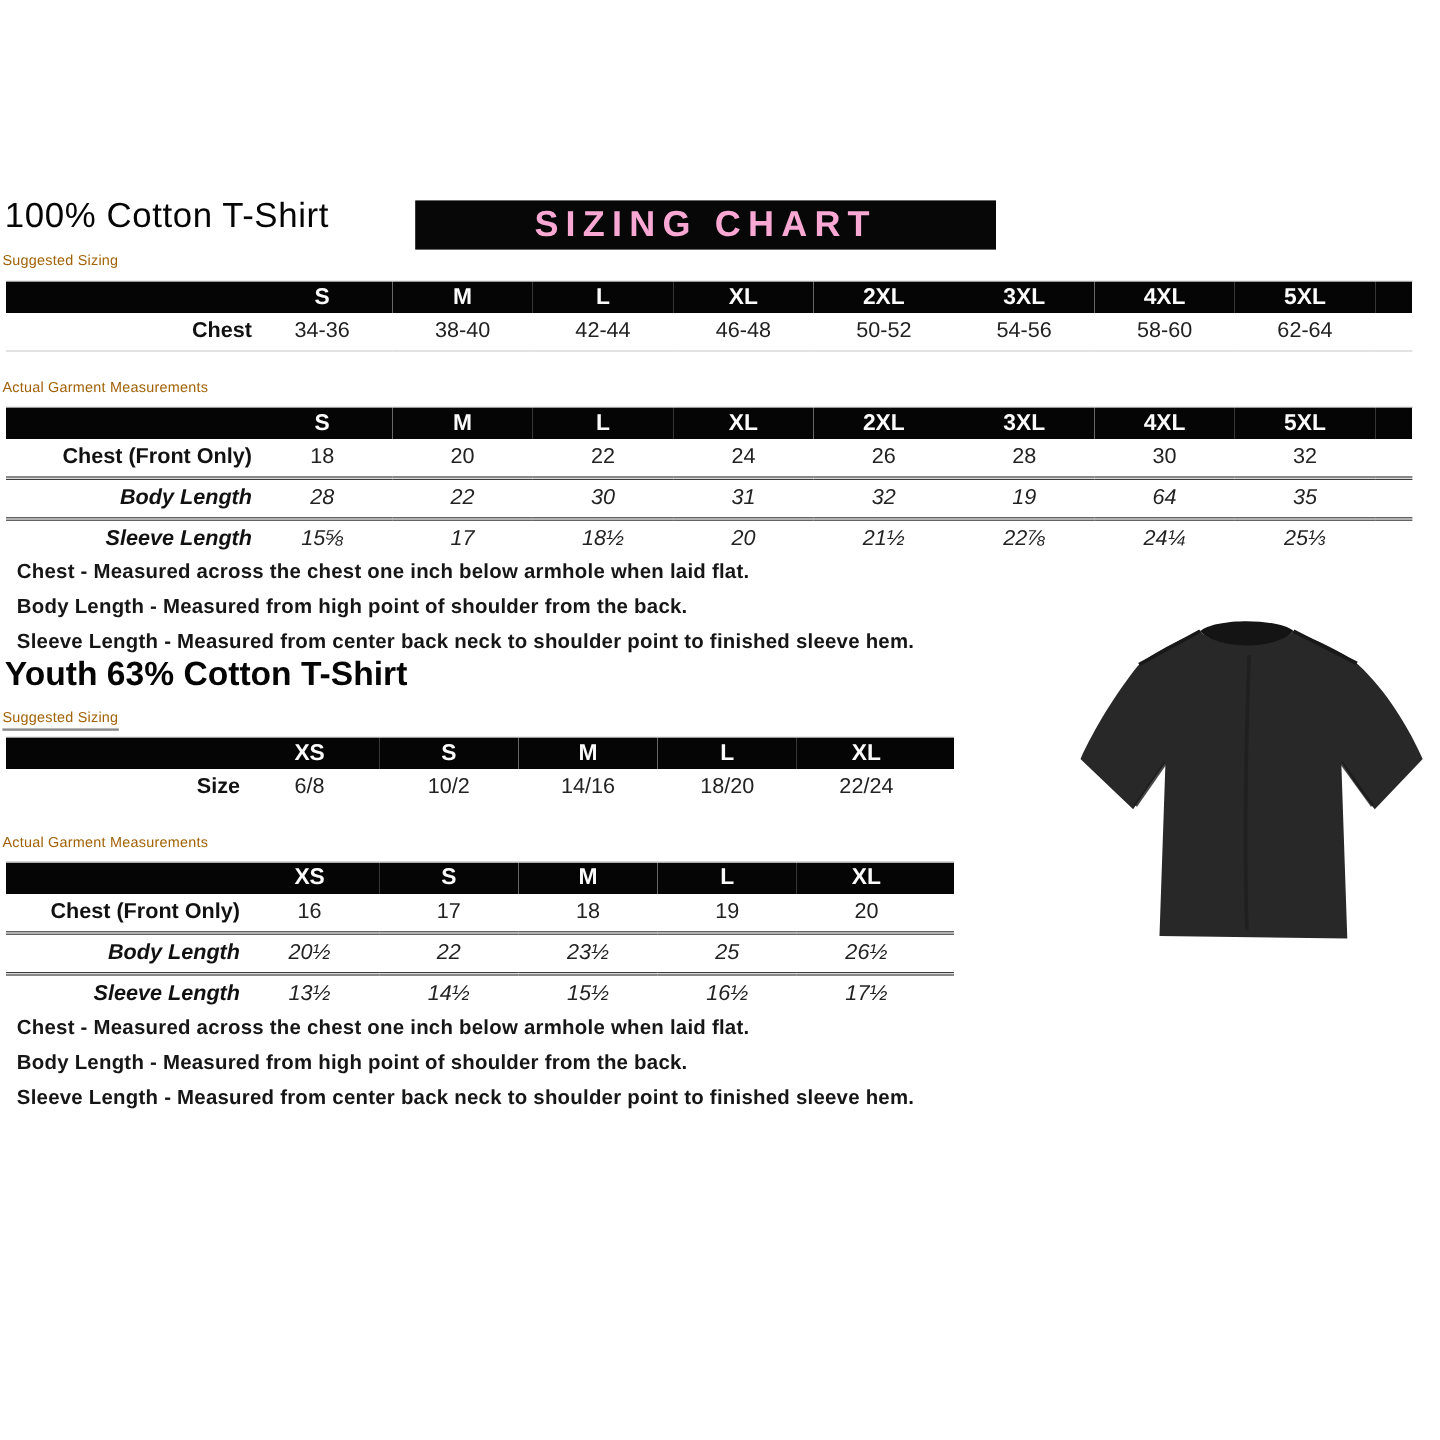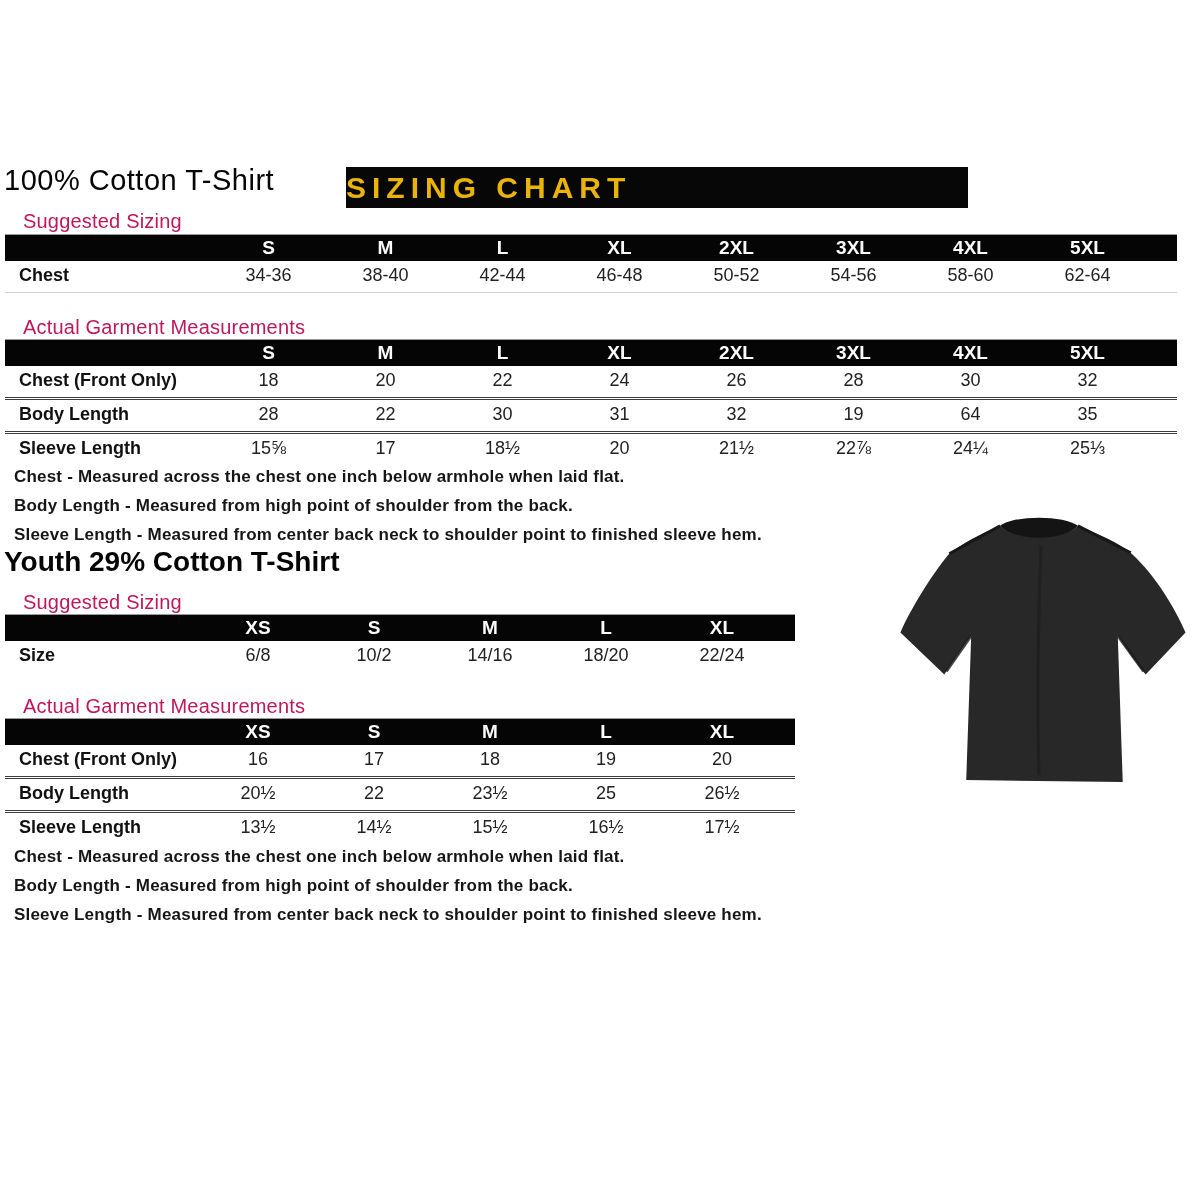--- a/index.html
+++ b/index.html
@@ -5,46 +5,46 @@
   html,body{margin:0;padding:0;}
   body{
     width:1200px;height:1200px;position:relative;background:#ffffff;
     font-family:"Liberation Sans",sans-serif;color:#1a1a1a;overflow:hidden;
   }
   .title{
     position:absolute;left:4px;top:164px;font-size:29px;font-weight:400;
     color:#050505;letter-spacing:.5px;
   }
   .banner{
-    position:absolute;left:346px;top:167px;width:622px;height:41px;
-    background:#070707;color:#eab308;font-weight:bold;font-size:30px;
-    letter-spacing:6px;text-align:left;line-height:42px;
+    position:absolute;left:346px;top:167px;width:484px;height:41px;
+    background:#070707;color:#f9a8d4;font-weight:bold;font-size:30px;
+    letter-spacing:6px;text-align:center;line-height:42px;
   }
   .sect-label{
-    position:absolute;left:23px;font-size:20px;color:#be185d;letter-spacing:.2px;
+    position:absolute;left:2px;font-size:12px;color:#a16207;letter-spacing:.2px;
   }
   .underlined{border-bottom:2px solid #8a8a8a;padding-bottom:2px;}
   .youth-title{
     position:absolute;left:4px;top:546px;font-size:28px;font-weight:bold;color:#050505;
   }
   table.size-table{
     position:absolute;left:5px;border-collapse:collapse;table-layout:fixed;
     border-top:1px solid #9a9a9a;
   }
   table.size-table th{
     background:#050505;color:#fbfbfb;font-size:19px;font-weight:bold;
     height:26px;padding:0;text-align:center;overflow:hidden;white-space:nowrap;
   }
   table.size-table td{
     font-size:18px;text-align:center;padding:4px 0 6px;color:#222;
     overflow:hidden;white-space:nowrap;
   }
-  table.size-table td.row-label{text-align:left;padding-left:14px;font-weight:bold;color:#111;}
+  table.size-table td.row-label{text-align:right;padding-left:14px;font-weight:bold;color:#111;}
   td.row-label .suffix{font-weight:bold;}
-  table.double-sep tbody tr + tr td{border-top:3px double #3d3d3d;}
+  table.double-sep tbody tr + tr td{border-top:3px double #3d3d3d;font-style:italic;}
   table.bottom-faint{border-bottom:1px solid #cfcfcf;}
   .notes{position:absolute;left:14px;width:820px;font-size:17px;color:#161616;font-weight:bold;}
   .notes div{line-height:29px;letter-spacing:.2px;}
   .tshirt{position:absolute;left:888px;top:484px;width:302px;height:324px;}
 </style>
 </head>
 <body>
 
 <div class="title">100% Cotton T-Shirt</div>
 <div class="banner">SIZING CHART</div>
@@ -160,21 +160,21 @@
       </tr>
     </tbody>
   </table>
 
 <div class="notes" style="top:462px">
   <div>Chest - Measured across the chest one inch below armhole when laid flat.</div>
   <div>Body Length - Measured from high point of shoulder from the back.</div>
   <div>Sleeve Length - Measured from center back neck to shoulder point to finished sleeve hem.</div>
 </div>
 
-<div class="youth-title">Youth 29% Cotton T-Shirt</div>
+<div class="youth-title">Youth 63% Cotton T-Shirt</div>
 
 <div class="sect-label underlined" style="top:591px">Suggested Sizing</div>
 <table class="size-table" style="top:614px">
     <colgroup>
       <col style="width:195px">
       <col style="width:116px">
       <col style="width:116px">
       <col style="width:116px">
       <col style="width:116px">
       <col style="width:116px">

